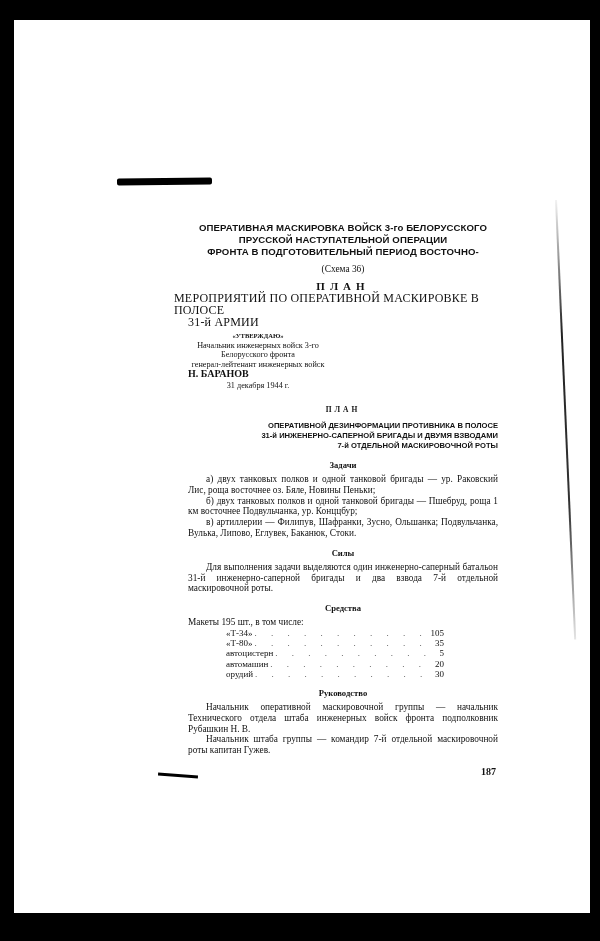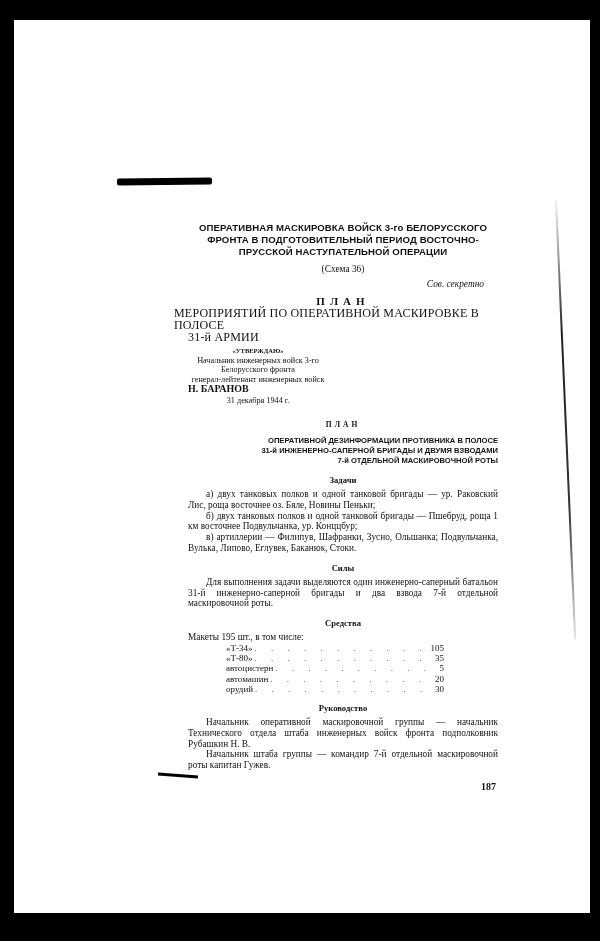--- a/index.html
+++ b/index.html
@@ -57,25 +57,24 @@
 <body>
 
 <div class="page"></div>
 <div class="mark-top"></div>
 <div class="mark-bottom"></div>
 <div class="binding-line"></div>
 
 <div class="content">
   <div class="title">
     <div>ОПЕРАТИВНАЯ МАСКИРОВКА ВОЙСК 3-го БЕЛОРУССКОГО</div>
+    <div>ПРУССКОЙ НАСТУПАТЕЛЬНОЙ ОПЕРАЦИИ</div>
     <div>ФРОНТА В ПОДГОТОВИТЕЛЬНЫЙ ПЕРИОД ВОСТОЧНО-</div>
-    <div>ПРУССКОЙ НАСТУПАТЕЛЬНОЙ ОПЕРАЦИИ</div>
   </div>
   <div class="scheme">(Схема 36)</div>
-  <div class="secret">Сов. секретно</div>
 
   <div class="plan1">ПЛАН</div>
   <div class="plan1-sub">
     <div style="margin-left:-14px;">МЕРОПРИЯТИЙ ПО ОПЕРАТИВНОЙ МАСКИРОВКЕ В ПОЛОСЕ</div>
     <div>31-й АРМИИ</div>
   </div>
 
   <div class="approve">
     <div class="stamp">«УТВЕРЖДАЮ»</div>
     <div>Начальник инженерных войск 3-го</div>

